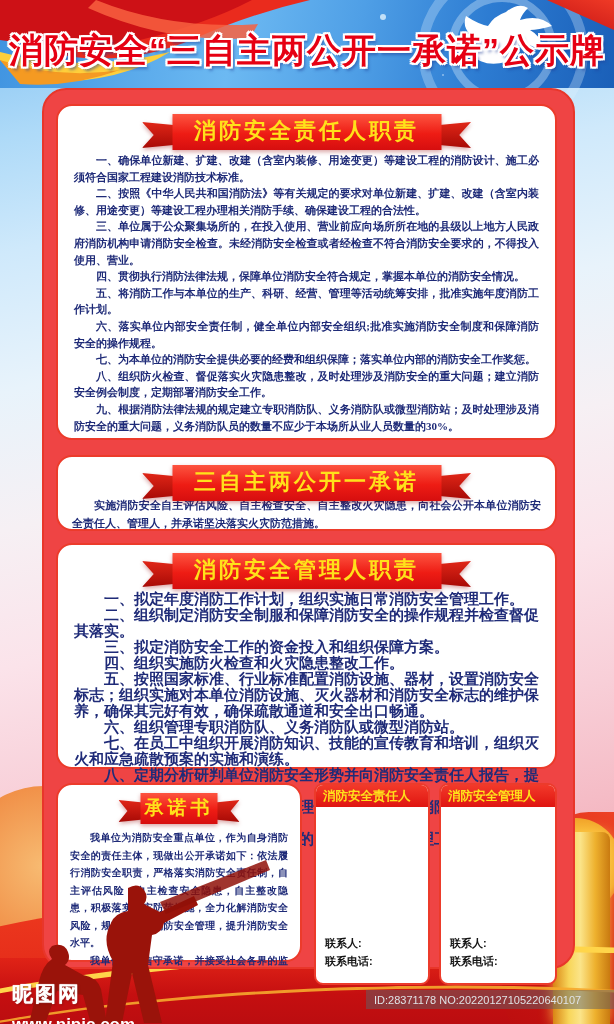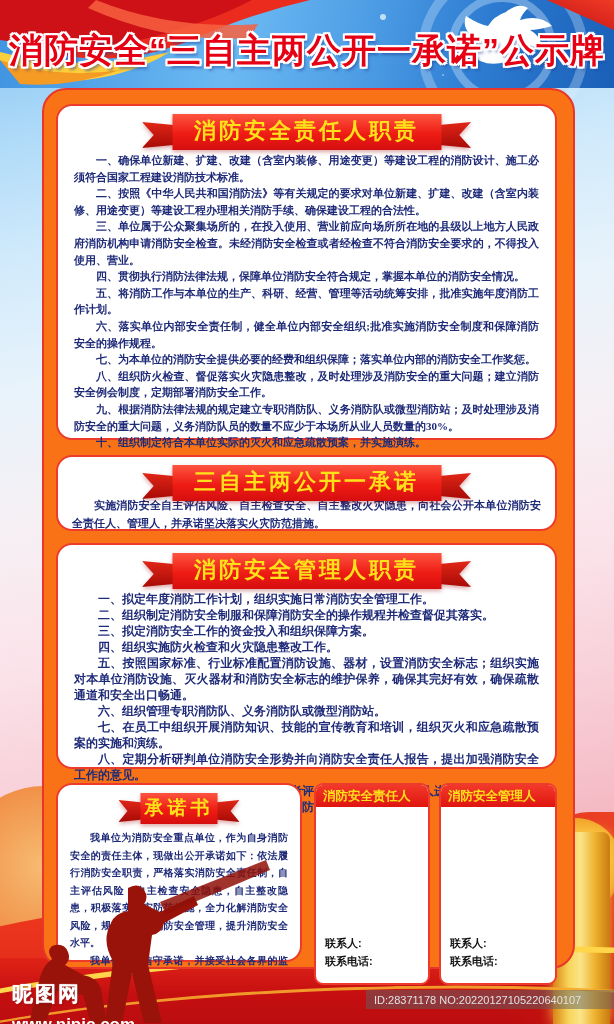--- a/index.html
+++ b/index.html
@@ -40,21 +40,21 @@
   .arc2{position:absolute;left:-200px;top:986px;width:1200px;height:400px;z-index:3;
     border-top:3px solid #f6a92d;border-radius:50%/110px;transform:rotate(-1deg);opacity:.9;}
   .pillar{position:absolute;left:553px;top:832px;width:57px;height:192px;z-index:3;border-radius:8px 8px 0 0;
     background:linear-gradient(90deg,#d98414,#f8d65a 28%,#fbe489 48%,#eeb12e 74%,#c97a10);
     box-shadow:0 0 14px rgba(255,205,70,.85);}
   .phoenix{position:absolute;right:-8px;top:818px;width:92px;height:96px;z-index:2;border-radius:50%;
     background:radial-gradient(circle at 58% 42%,#ffd84e,#f2a32a 52%,rgba(242,120,30,0) 74%);}
 
   
   .panel{position:absolute;left:42px;top:88px;width:529px;height:877px;z-index:5;
-    background:#f97316;border:2px solid #e8362a;border-radius:24px;}
+    background:#ef4444;border:2px solid #e8362a;border-radius:24px;}
   .box{position:absolute;background:#fff;border:2px solid #ec3b2b;border-radius:16px;box-sizing:border-box;}
   .sec1{left:12px;top:14px;width:501px;height:336px;}
   .sec2{left:12px;top:365px;width:501px;height:76px;}
   .sec3{left:12px;top:453px;width:501px;height:226px;}
   .pledge{left:12px;top:693px;width:246px;height:179px;}
   .card{position:absolute;top:693px;height:202px;background:#fff;border:2px solid #ec3b2b;border-radius:9px;box-sizing:border-box;overflow:hidden;}
   .card1{left:270px;width:116px;}
   .card2{left:395px;width:118px;}
 
   
@@ -69,21 +69,21 @@
   .ribbon::after{right:-30px;clip-path:polygon(100% 0,0 15%,0 85%,100% 100%,72% 50%);}
   .ribbon.small .rb{font-size:19px;padding:2px 4px 3px;letter-spacing:4px;}
   .ribbon.small::before,.ribbon.small::after{top:7px;width:32px;height:22px;}
   .ribbon.small::before{left:-22px;}
   .ribbon.small::after{right:-22px;}
 
   
   .items{padding:46px 16px 0;}
   .item{margin:0;text-indent:2em;font-weight:bold;color:#1f2b78;text-align:justify;font-family:Liberation Serif, serif;}
   .sec1 .item{font-size:11px;line-height:16.6px;}
-  .sec3 .item{font-size:12px;line-height:16px;}
+  .sec3 .item{font-size:15px;line-height:16px;}
   .sec2 .para{margin:40px 14px 0;text-indent:2em;font-weight:bold;color:#1f2b78;
     font-size:11px;line-height:17.5px;text-align:justify;}
   .pledge .ptext{margin:44px 12px 0;}
   .pledge .ptext p{margin:0;text-indent:2em;font-weight:bold;color:#1f2b78;font-size:10px;line-height:17.5px;text-align:justify;}
 
   
   .card-head{height:22px;line-height:22px;padding-left:7px;font-size:12.5px;font-weight:bold;color:#ffe11a;
     background:linear-gradient(180deg,#f2392a,#df1510);}
   .card-fields{position:absolute;left:9px;bottom:13px;font-size:11px;font-weight:bold;color:#141414;line-height:18px;}
 
@@ -141,21 +141,20 @@
       <div class="items">
         <p class="item">一、确保单位新建、扩建、改建（含室内装修、用途变更）等建设工程的消防设计、施工必须符合国家工程建设消防技术标准。</p>
         <p class="item">二、按照《中华人民共和国消防法》等有关规定的要求对单位新建、扩建、改建（含室内装修、用途变更）等建设工程办理相关消防手续、确保建设工程的合法性。</p>
         <p class="item">三、单位属于公众聚集场所的，在投入使用、营业前应向场所所在地的县级以上地方人民政府消防机构申请消防安全检查。未经消防安全检查或者经检查不符合消防安全要求的，不得投入使用、营业。</p>
         <p class="item">四、贯彻执行消防法律法规，保障单位消防安全符合规定，掌握本单位的消防安全情况。</p>
         <p class="item">五、将消防工作与本单位的生产、科研、经营、管理等活动统筹安排，批准实施年度消防工作计划。</p>
         <p class="item">六、落实单位内部安全责任制，健全单位内部安全组织;批准实施消防安全制度和保障消防安全的操作规程。</p>
         <p class="item">七、为本单位的消防安全提供必要的经费和组织保障；落实单位内部的消防安全工作奖惩。</p>
         <p class="item">八、组织防火检查、督促落实火灾隐患整改，及时处理涉及消防安全的重大问题；建立消防安全例会制度，定期部署消防安全工作。</p>
         <p class="item">九、根据消防法律法规的规定建立专职消防队、义务消防队或微型消防站；及时处理涉及消防安全的重大问题，义务消防队员的数量不应少于本场所从业人员数量的30%。</p>
-        <p class="item">十、组织制定符合本单位实际的灭火和应急疏散预案，并实施演练。</p>
       </div>
     </div>
 
     <div class="box sec2">
       <div class="ribbon">
         <span class="rb">三自主两公开一承诺</span>
       </div>
       <p class="para">实施消防安全自主评估风险、自主检查安全、自主整改火灾隐患，向社会公开本单位消防安全责任人、管理人，并承诺坚决落实火灾防范措施。</p>
     </div>
 

